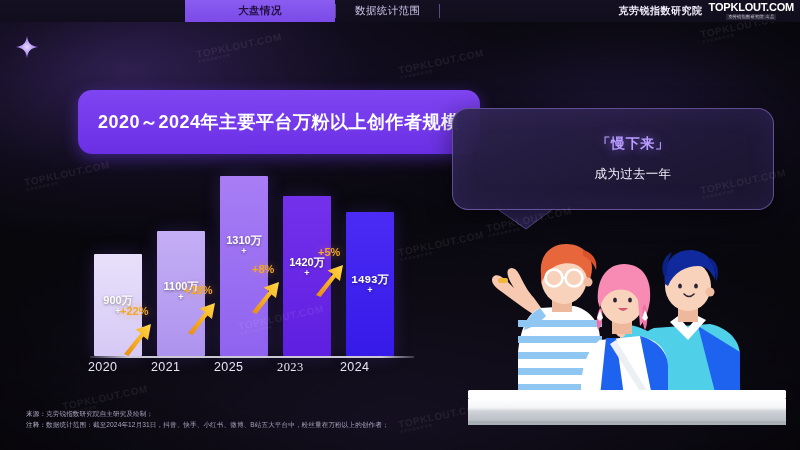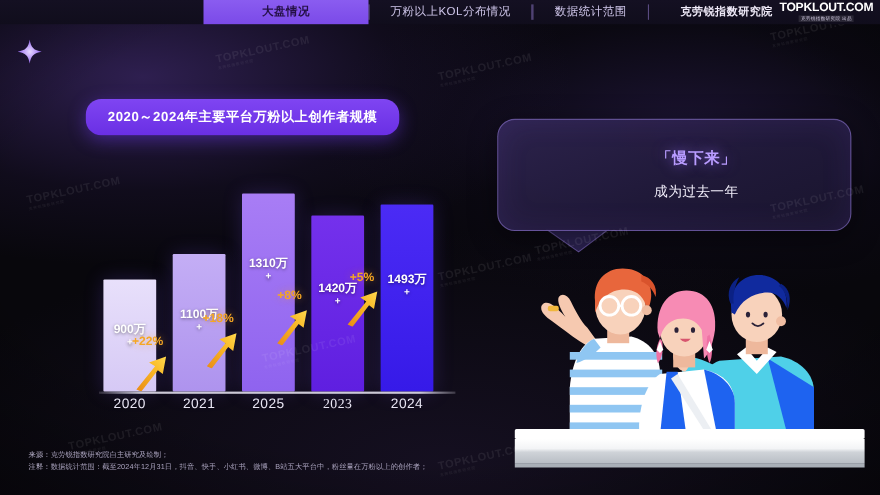--- a/index.html
+++ b/index.html
@@ -67,22 +67,22 @@
     white-space:nowrap;
   }
   .sparkle{
     position:absolute; left:16px; top:36px; width:22px; height:22px; z-index:21;
   }
 
   
   .pill{
     position:absolute; left:78px; top:90px; z-index:20;
     background:linear-gradient(180deg,#7f45f2 0%,#6a2fe4 100%);
-    color:#ffffff; font-size:12px; font-weight:bold; letter-spacing:.5px;
-    padding:8px 20px; border-radius:14px; white-space:nowrap;
+    color:#ffffff; font-size:18px; font-weight:bold; letter-spacing:.5px;
+    padding:20px 20px; border-radius:14px; white-space:nowrap;
     box-shadow:0 4px 16px rgba(110,60,240,.45);
   }
 
   
   .chart{ position:absolute; left:80px; top:130px; width:340px; height:250px; z-index:15; }
   .axis{
     position:absolute; left:10px; right:6px; top:226px; height:1.5px;
     background:linear-gradient(90deg,rgba(235,232,245,.15) 0%,rgba(235,232,245,.85) 12%,rgba(235,232,245,.85) 90%,rgba(235,232,245,.2) 100%);
   }
   .bars{ position:absolute; left:0; top:0; width:340px; height:226px; }
@@ -95,21 +95,21 @@
     box-shadow:0 0 18px rgba(120,80,240,.22);
   }
   .bar .val{
     position:absolute; left:0; right:0; text-align:center;
     color:#ffffff; font-size:11px; font-weight:bold; line-height:12px;
     text-shadow:0 1px 3px rgba(0,0,0,.45);
   }
   .bar .val .plus{ display:block; font-size:9px; font-weight:bold; line-height:10px; }
   .xlabels{ position:absolute; left:0; top:230px; width:340px; height:20px; }
   .xlabel{
-    position:absolute; width:60px; text-align:center;
+    position:absolute; width:60px; text-align:left;
     color:#e9e6f4; font-size:12.5px; letter-spacing:.4px;
   }
   .growth{
     position:absolute; color:#f5a623; font-size:11px; font-weight:bold;
     text-shadow:0 0 8px rgba(245,166,35,.45); white-space:nowrap; z-index:18;
   }
   .arrow{ position:absolute; width:30px; height:34px; z-index:17; }
 
   
   .bubble{
@@ -148,23 +148,20 @@
 </style>
 </head>
 <body>
 
 <div class="stage">
 
   <div class="topbar">
     <div class="nav-spacer"></div>
     <div class="nav-tab active">
       <span>大盘情况</span>
-    </div>
-    <div class="nav-tab sep">
-      <span>万粉以上KOL分布情况</span>
     </div>
     <div class="nav-tab sep">
       <span>数据统计范围</span>
     </div>
     <div class="brand">
       <span class="brand-cn">克劳锐指数研究院</span>
       <span class="brand-en">
         <span class="b1">TOPKLOUT.COM</span>
         <span class="b2">克劳锐指数研究院 出品</span>
       </span>
@@ -216,21 +213,21 @@
       <div class="bar-col" style="left:203px;">
         <div class="bar" style="height:160px;background:linear-gradient(180deg,#7431ec 0%,#5f1fe0 100%);">
           <span class="val" style="top:60px;">
             <span>1420万</span>
             <span class="plus">+</span>
           </span>
         </div>
       </div>
 
       <div class="bar-col" style="left:266px;">
-        <div class="bar" style="height:170px;background:linear-gradient(180deg,#4b2bf5 0%,#361ae8 100%);">
+        <div class="bar" style="height:144px;background:linear-gradient(180deg,#4b2bf5 0%,#361ae8 100%);font-family:Liberation Mono, monospace;">
           <span class="val" style="top:62px;">
             <span>1493万</span>
             <span class="plus">+</span>
           </span>
         </div>
       </div>
     </div>
 
     <svg class="arrow" style="left:42px; top:192px;" viewBox="0 0 30 34">
       <defs>

